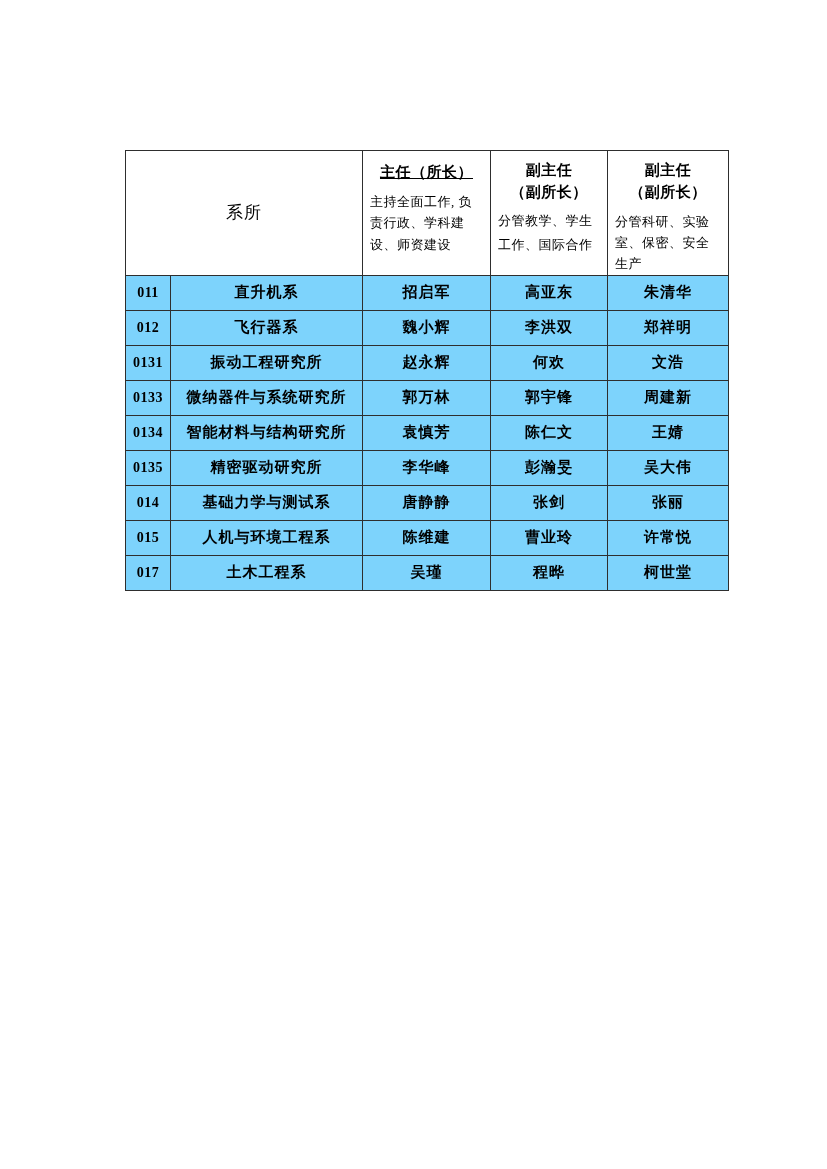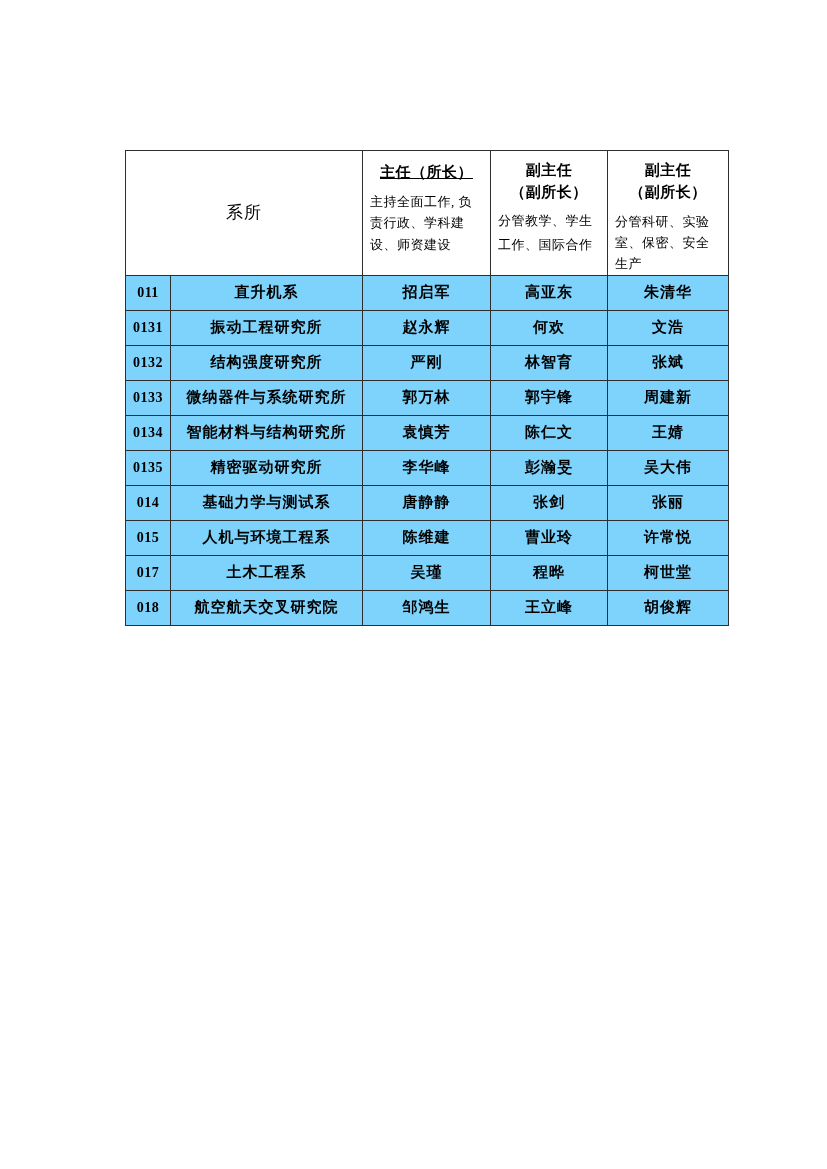--- a/index.html
+++ b/index.html
@@ -112,36 +112,36 @@
     </thead>
     <tbody>
   <tr>
     <td class="c-code">011</td>
     <td class="c-name">直升机系</td>
     <td>招启军</td>
     <td>高亚东</td>
     <td>朱清华</td>
   </tr>
 
+  <tr>
+    <td class="c-code">012</td>
+    <td class="c-name">飞行器系</td>
+    <td>魏小辉</td>
+    <td>李洪双</td>
+    <td>郑祥明</td>
+  </tr>
 
   <tr>
     <td class="c-code">0131</td>
     <td class="c-name">振动工程研究所</td>
     <td>赵永辉</td>
     <td>何欢</td>
     <td>文浩</td>
   </tr>
 
-  <tr>
-    <td class="c-code">0132</td>
-    <td class="c-name">结构强度研究所</td>
-    <td>严刚</td>
-    <td>林智育</td>
-    <td>张斌</td>
-  </tr>
 
   <tr>
     <td class="c-code">0133</td>
     <td class="c-name">微纳器件与系统研究所</td>
     <td>郭万林</td>
     <td>郭宇锋</td>
     <td>周建新</td>
   </tr>
 
   <tr>
@@ -178,23 +178,16 @@
 
 
   <tr>
     <td class="c-code">017</td>
     <td class="c-name">土木工程系</td>
     <td>吴瑾</td>
     <td>程晔</td>
     <td>柯世堂</td>
   </tr>
 
-  <tr>
-    <td class="c-code">018</td>
-    <td class="c-name">航空航天交叉研究院</td>
-    <td>邹鸿生</td>
-    <td>王立峰</td>
-    <td>胡俊辉</td>
-  </tr>
 </tbody>
   </table>
 
 </div>
 
 </body></html>

